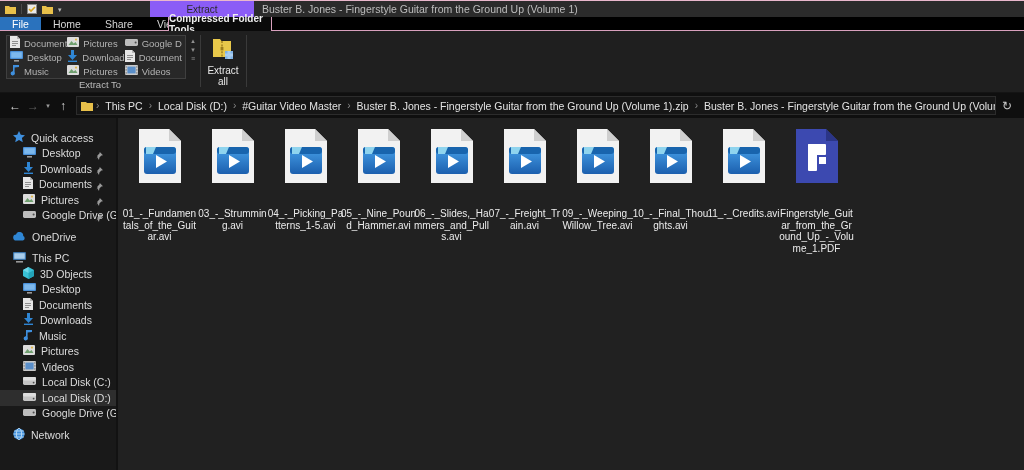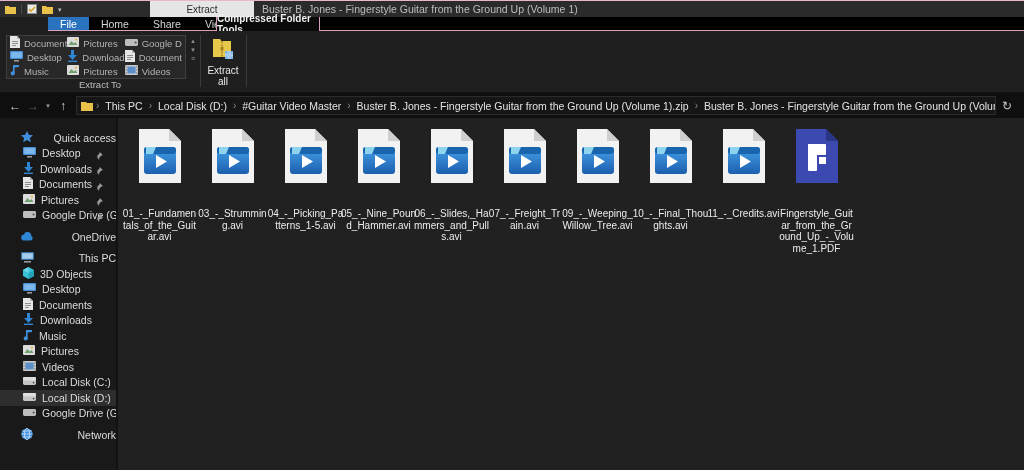--- a/index.html
+++ b/index.html
@@ -6,28 +6,28 @@
   html,body { background:#000; }
   body { font-family:"Liberation Sans", sans-serif; }
   .window { position:relative; width:1024px; height:470px; background:#1e1e1e; overflow:hidden; border-top:1px solid #e9b7cc; }
 
   
   .titlebar { position:relative; height:16px; background:#2b2b2b; display:flex; align-items:center; }
   .qat { display:flex; align-items:center; gap:5px; padding-left:5px; }
   .qat svg { display:block; }
   .qat-sep { width:1px; height:10px; background:#4a4a4a; }
   .qat-chev { color:#b9b9b9; font-size:7px; line-height:1; }
-  .ctx-header { position:absolute; left:150px; top:0; width:104px; height:16px; background:#e5e5e5; color:#2b2b2b;
+  .ctx-header { position:absolute; left:150px; top:0; width:104px; height:16px; background:#8b5cf6; color:#2b2b2b;
                 font-size:10px; display:flex; align-items:center; justify-content:center; }
   .win-title { position:absolute; left:262px; top:0; height:16px; display:flex; align-items:center;
                color:#bdbdbd; font-size:10.5px; white-space:nowrap; }
 
   
   .tabrow { position:relative; height:14px; background:#000; display:flex; align-items:stretch;
-            border-bottom:1px solid #d8a0bd;margin-left:48px; }
+            border-bottom:1px solid #d8a0bd; }
   .tab { color:#d6d6d6; font-size:10.5px; display:flex; align-items:center; padding:0 12px; }
   .tab-file { background:#2a72bd; color:#fff; padding:0 12px; }
   .tab-ctx { position:absolute; left:168px; top:0; width:104px; height:14px; background:#0a0a0a;
              border-left:1px solid #d8a0bd; border-right:1px solid #d8a0bd;
              color:#f0f0f0; font-size:10px; font-weight:bold; display:flex; align-items:center; justify-content:center; }
 
   
   .ribbon { position:relative; height:62px; background:#1f1f1f; border-bottom:1px solid #141414; }
   .gallery { position:absolute; left:6px; top:4px; width:180px; height:44px; background:#282828;
              border:1px solid #3f3f3f; display:grid; grid-template-columns:1fr 1fr 1fr;
@@ -51,21 +51,21 @@
                 display:flex; align-items:center; padding:0 4px; overflow:hidden; }
   .addr-field .crumb { color:#e3e3e3; font-size:10.5px; white-space:nowrap; padding:0 3px; }
   .addr-field .crumb-sep { color:#8a8a8a; font-size:10px; padding:0 3px; }
   .refresh-btn { color:#c8c8c8; font-size:12px; padding:0 6px; }
 
   
   .content { display:flex; height:353px; }
   .sidebar { width:118px; background:#191919; border-right:2px solid #121212; padding-top:12px; overflow:hidden; }
   .side-row { position:relative; height:15.5px; display:flex; align-items:center; color:#dcdcdc; font-size:10.5px;
               white-space:nowrap; }
-  .side-row.lvl0 { padding-left:21px;justify-content:space-between; }
+  .side-row.lvl0 { padding-left:13px; }
   .side-row.lvl1 { padding-left:23px; }
   .side-row.gap { margin-top:6px; }
   .side-row.selected { background:#2e2e2e; }
   .side-row svg { margin-right:6px; flex:0 0 auto; }
   .side-pin { position:absolute; right:7px; top:4px; }
 
   .main { flex:1; background:#212121; position:relative; }
   .files { display:flex; align-items:flex-start; padding:8px 0 0 5px; }
   .file-item { width:73px; display:flex; flex-direction:column; align-items:center;gap:22px; }
   .file-item .big-icon { height:57px; display:flex; align-items:flex-end; }

